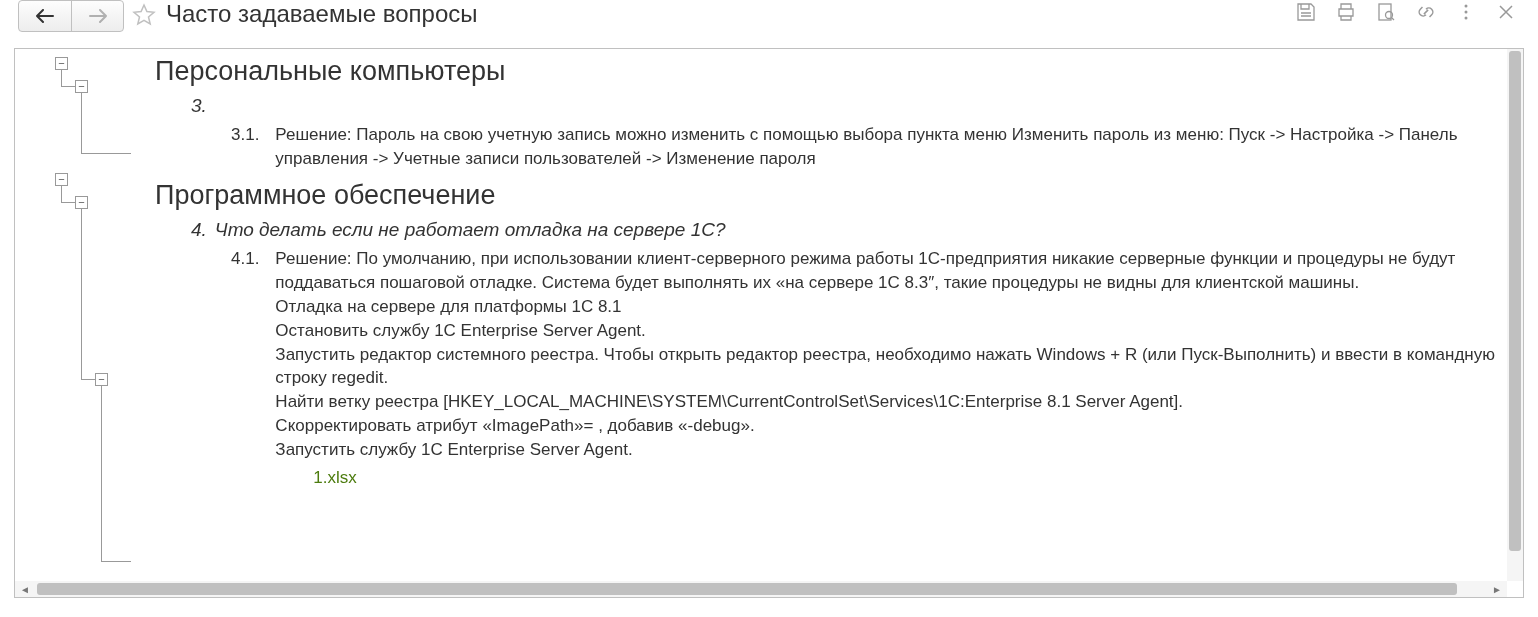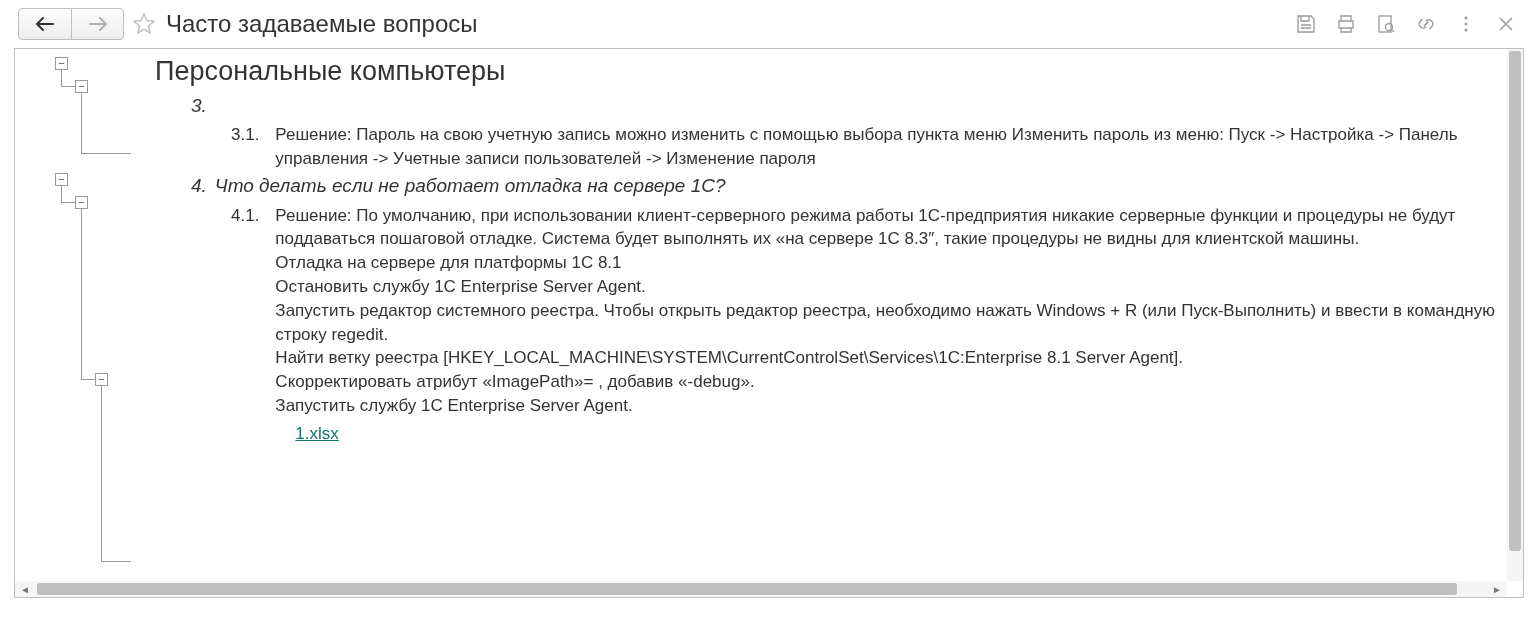--- a/index.html
+++ b/index.html
@@ -7,21 +7,21 @@
       font-family: Arial, sans-serif;
       font-size: 14px;
       background: #fff;
       color: #333;
       width: 1538px;
       height: 617px;
       overflow: hidden;
     }
     .toolbar {
       display: flex;
-      align-items: center;
+      align-items: flex-start;
       height: 48px;
       padding: 0 10px 0 18px;
       gap: 1px;
     }
     .nav-buttons {
       display: flex;
       border: 1px solid #c0c0c0;
       border-radius: 4px;
       overflow: hidden;
       background: linear-gradient(#fdfdfd, #ededed);
@@ -108,25 +108,24 @@
     }
     .h1 { font-size: 27px; font-weight: normal; margin-bottom: 2px; }
     .h2-row { display:flex; gap:8px; font-size:19px; font-style: italic; margin-left: 36px; margin-top:2px; }
     .h2-num { font-style: italic; }
     .h2-text { font-style: italic; }
     .item-row { display:flex; gap:16px; margin-left: 76px; margin-top:4px; }
     .item-num { white-space: nowrap; }
     .item-body { flex:1; }
     .item-body p { margin-bottom: 0; }
     .link {
-      color: #0f766e;
-      text-decoration: underline;
+      color: #4d7c0f;
       display: inline-block;
       margin-top: 4px;
-      margin-left: 20px;
+      margin-left: 38px;
       cursor: pointer;
     }
     .scrollbar-v {
       position:absolute; right:0; top:0; bottom:16px; width:16px;
       background:#f5f5f5;
     }
     .scrollbar-v .thumb {
       position:absolute; top:2px; left:2px; right:2px;
       height: 94%;
       background:#c0c0c0; border-radius:3px;
@@ -236,20 +235,21 @@
       <div class="h2-row">
         <span class="h2-num">3.</span>
       </div>
       <div class="item-row">
         <span class="item-num">3.1.</span>
         <div class="item-body">
           <p>Решение: Пароль на свою учетную запись можно изменить с помощью выбора пункта меню Изменить пароль из меню: Пуск -&gt; Настройка -&gt; Панель управления -&gt; Учетные записи пользователей -&gt; Изменение пароля</p>
         </div>
       </div>
 
+      <div class="h1" style="margin-top:6px;">Программное обеспечение</div>
       <div class="h2-row">
         <span class="h2-num">4.</span>
         <span class="h2-text">Что делать если не работает отладка на сервере 1С?</span>
       </div>
       <div class="item-row">
         <span class="item-num">4.1.</span>
         <div class="item-body">
           <p>Решение: По умолчанию, при использовании клиент-серверного режима работы 1С-предприятия никакие серверные функции и процедуры не будут поддаваться пошаговой отладке. Система будет выполнять их «на сервере 1С 8.3″, такие процедуры не видны для клиентской машины.</p>
           <p>Отладка на сервере для платформы 1С 8.1</p>
           <p>Остановить службу 1С Enterprise Server Agent.</p>

